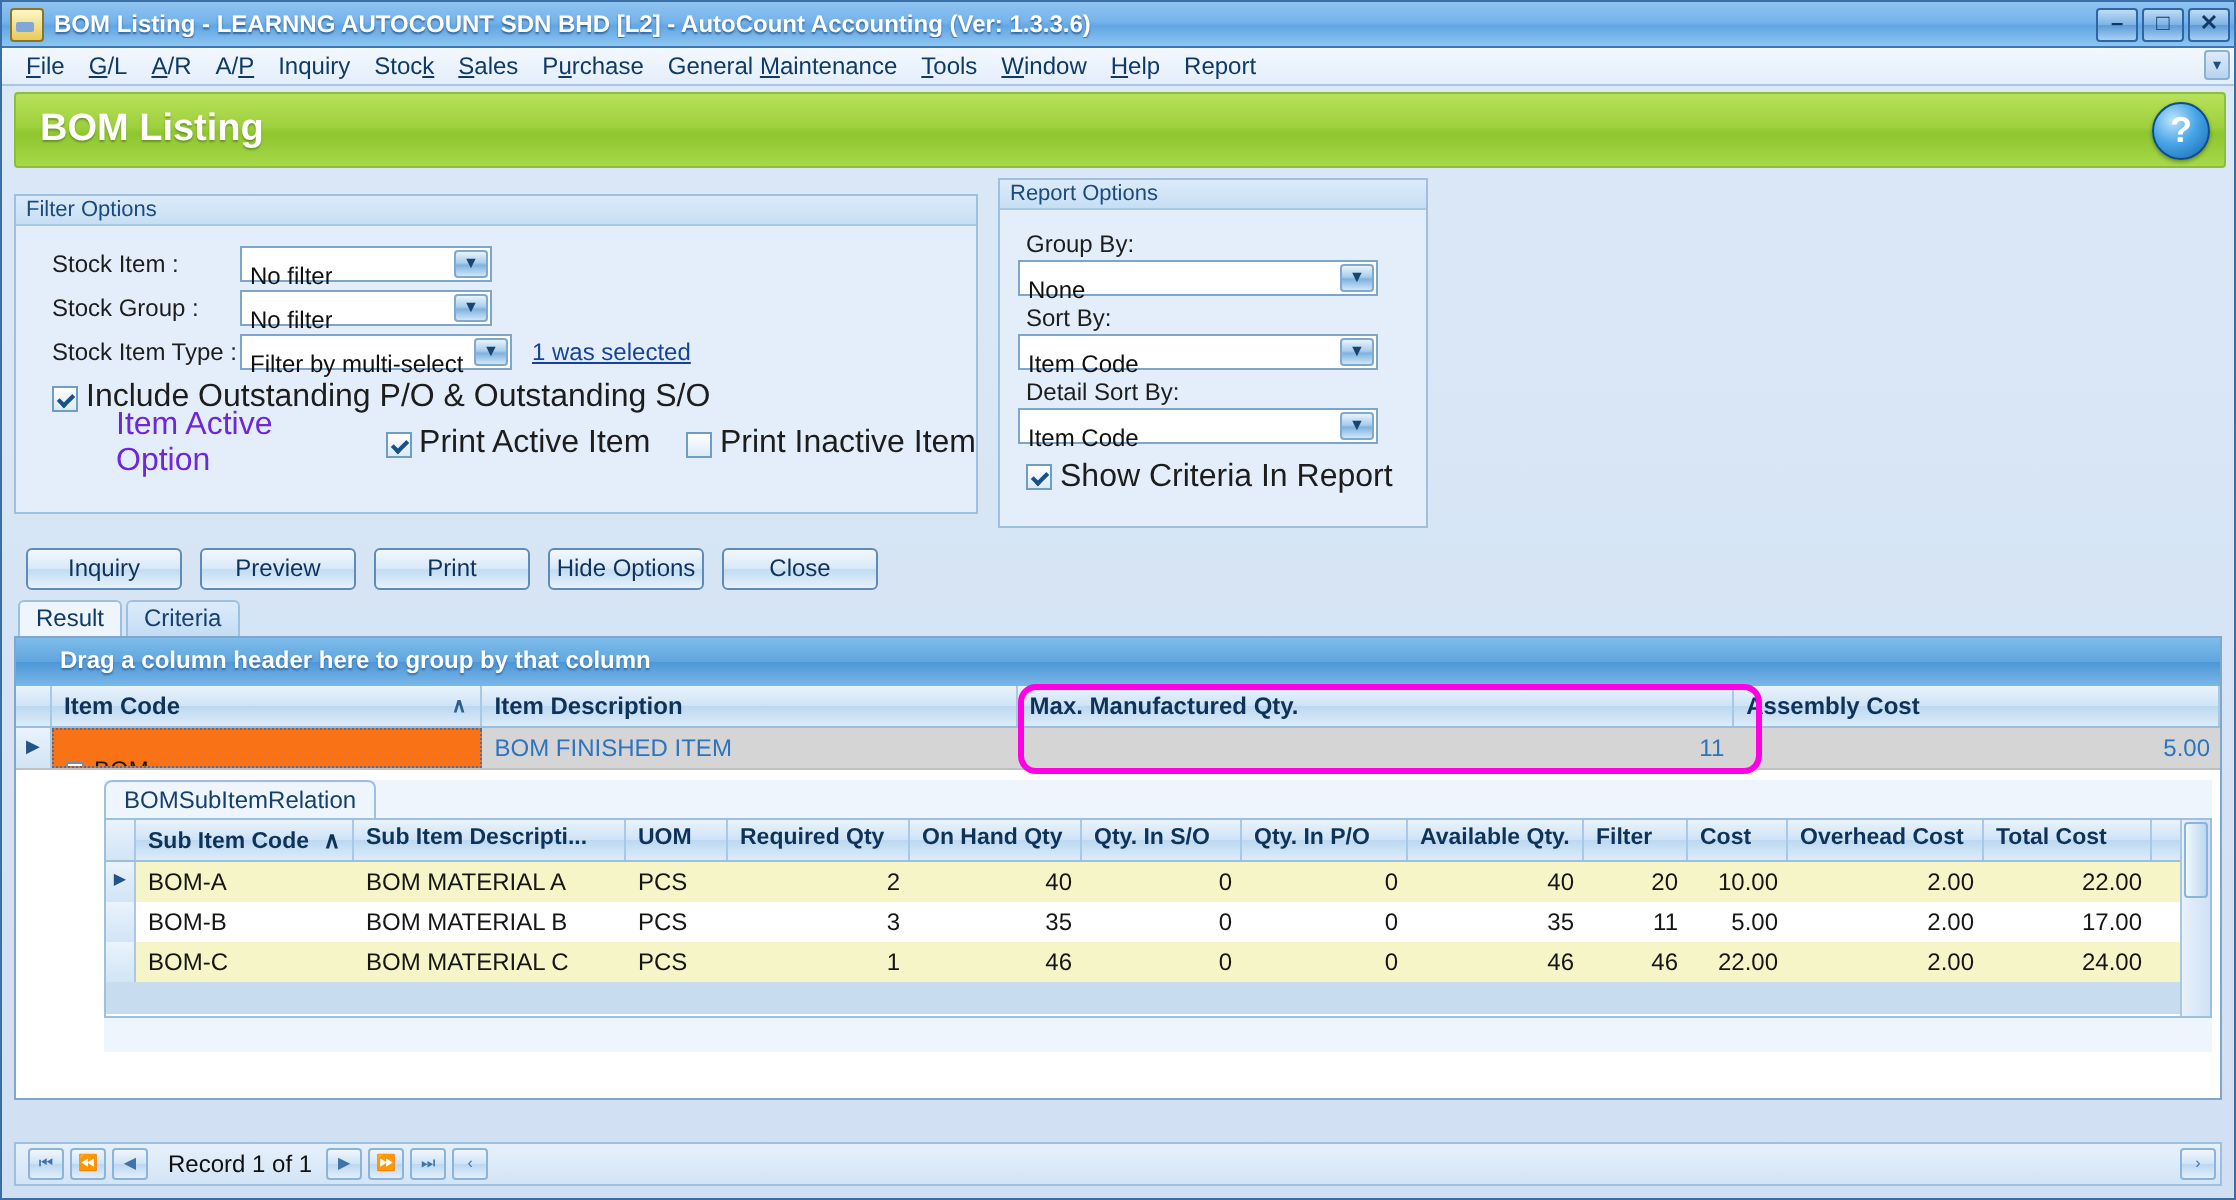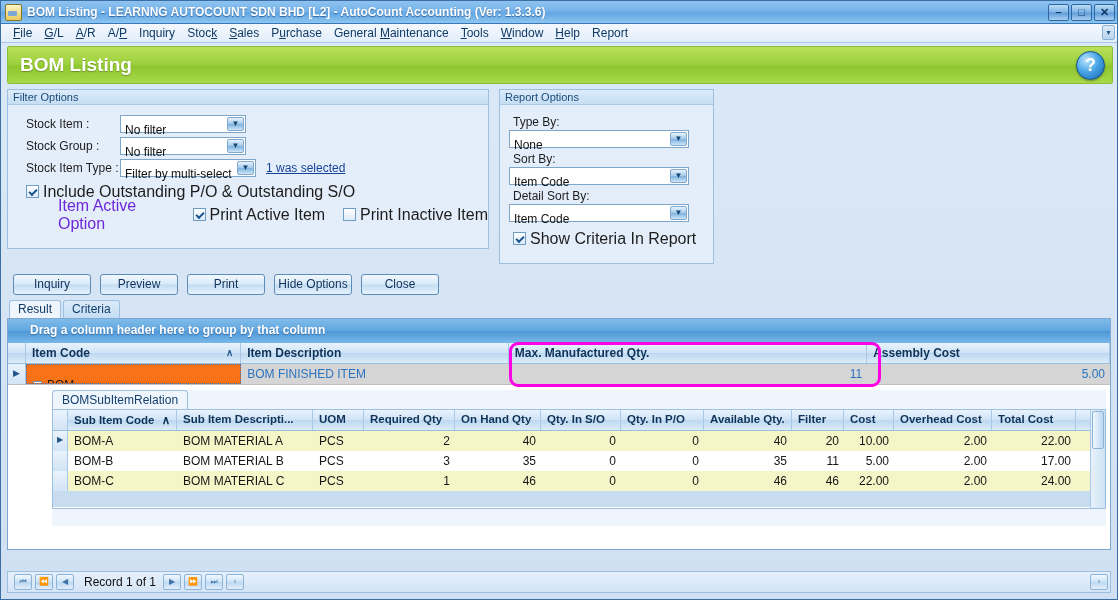--- a/index.html
+++ b/index.html
@@ -118,21 +118,21 @@
     font-size: 18px; font-weight: bold;
     text-align: center; line-height: 27px;
     box-shadow: 0 1px 2px rgba(0,0,0,.35);
     box-sizing: border-box;
   }
 
   
   .options-row {
     display: flex;
     margin: 5px 0 0 6px;
-    align-items: flex-start;
+    align-items: center;
   }
   .group-box {
     border: 1px solid #9dc0e0;
     background: #e4eefb;
     box-sizing: border-box;
   }
   .group-caption {
     height: 15px;
     background: linear-gradient(180deg,#dcebfa 0%,#c6def3 100%);
     border-bottom: 1px solid #a9c8e6;
@@ -507,21 +507,21 @@
           <div style="width:18px"></div>
           <div class="checkbox"></div>
           <div class="cb-label">Print Inactive Item</div>
         </div>
       </div>
     </div>
 
     <div class="group-box" id="report-options">
       <div class="group-caption">Report Options</div>
       <div style="padding:6px 0 0 9px;">
-        <div class="rlabel">Type By:</div>
+        <div class="rlabel">Group By:</div>
         <div class="combo rcombo">
           <div class="val">None</div>
           <div class="arrow">▼</div>
         </div>
         <div class="rlabel">Sort By:</div>
         <div class="combo rcombo">
           <div class="val">Item Code</div>
           <div class="arrow">▼</div>
         </div>
         <div class="rlabel">Detail Sort By:</div>

